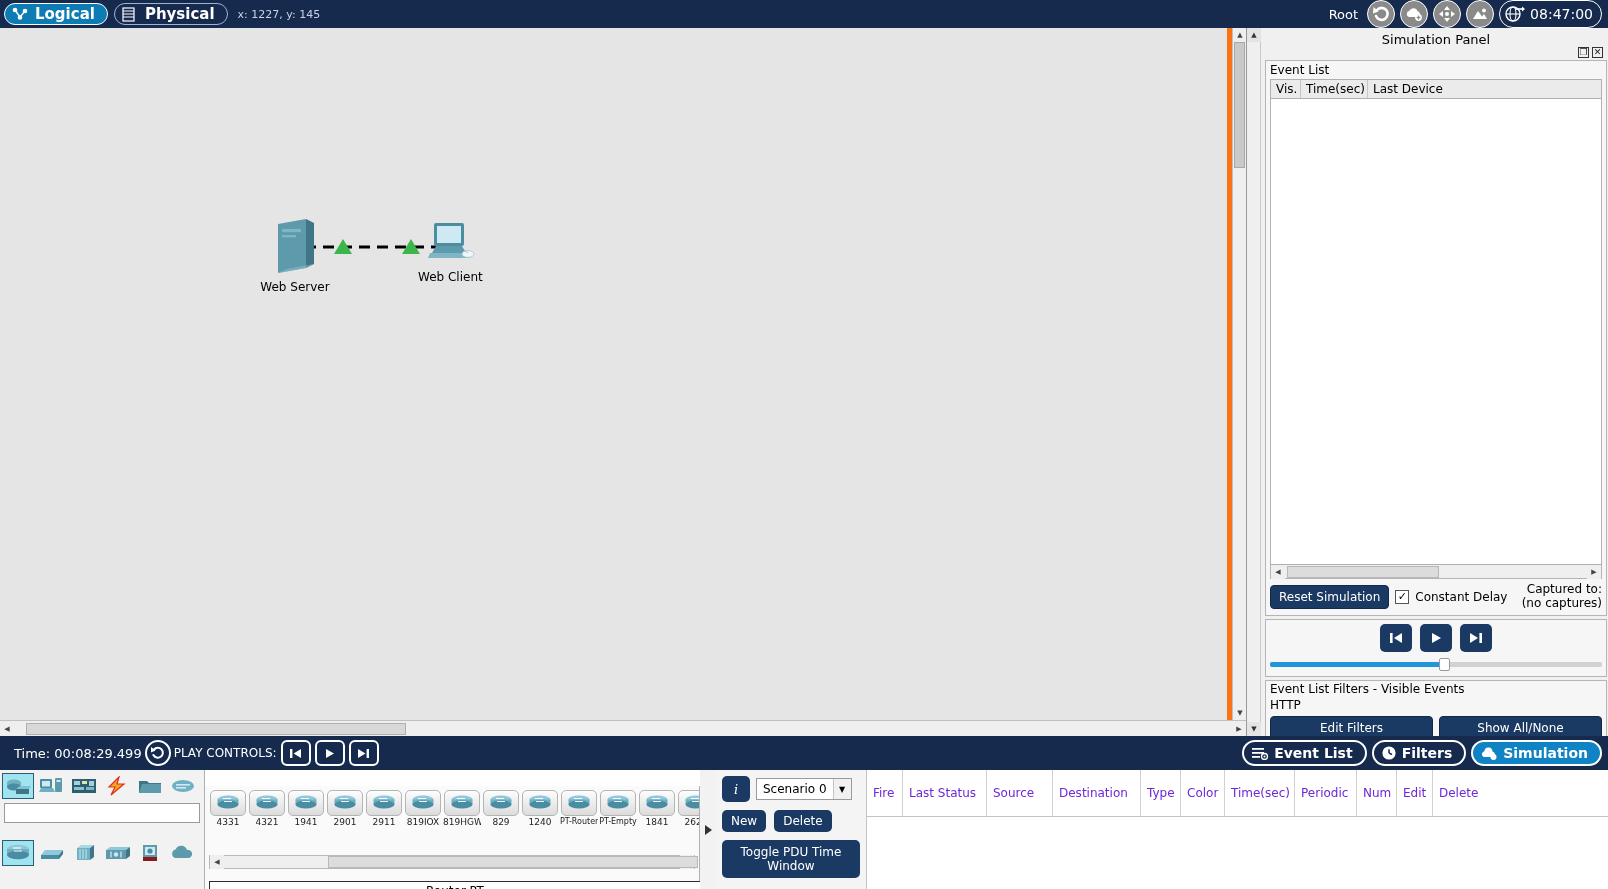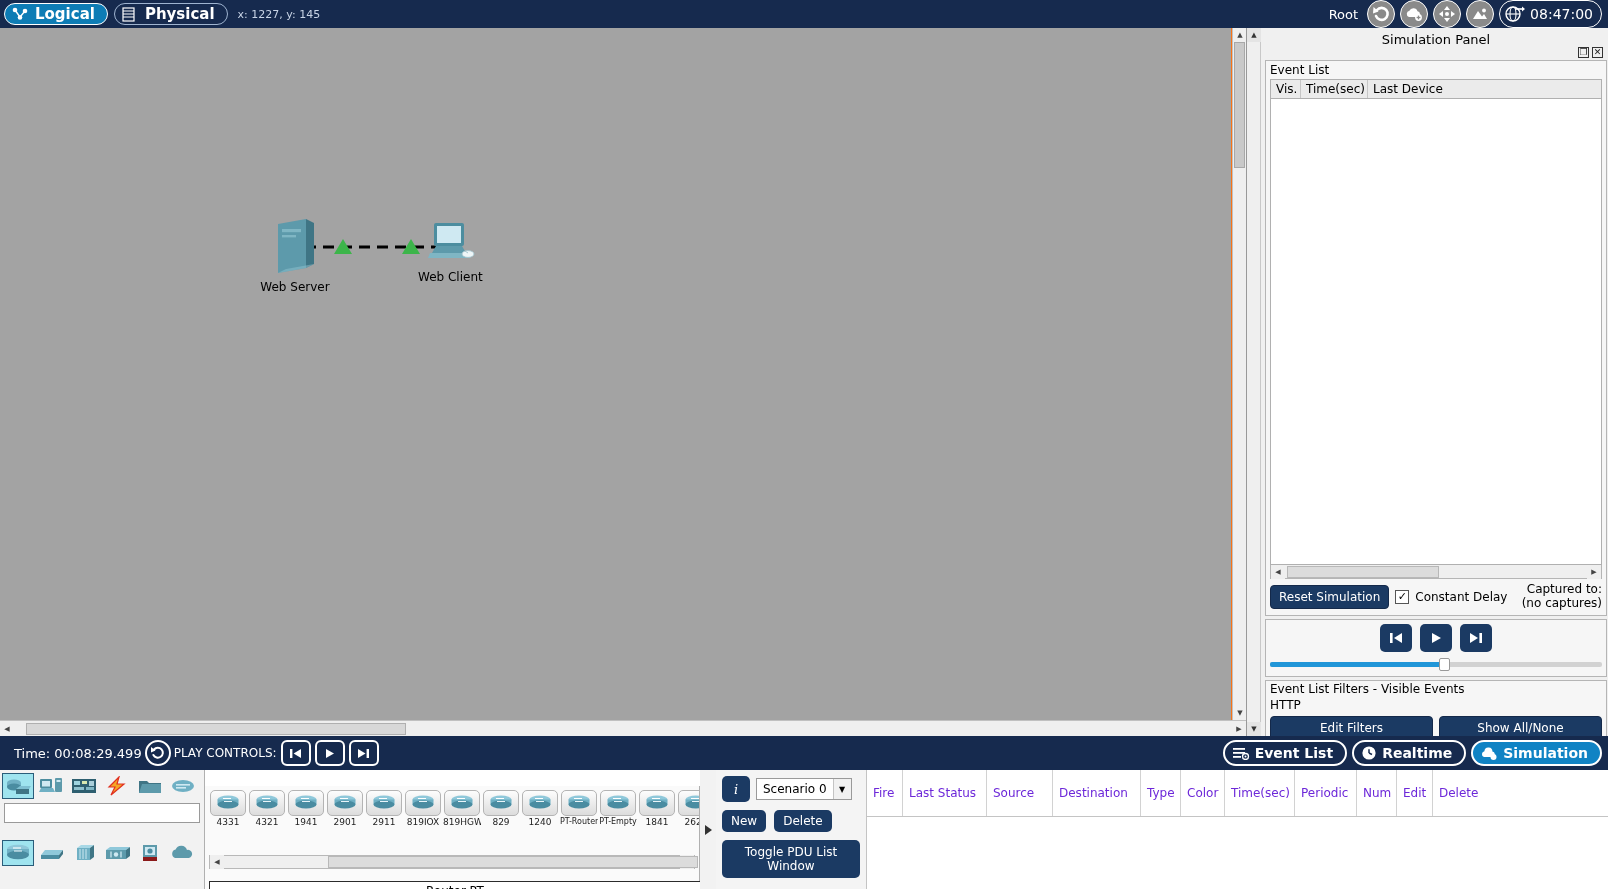--- a/index.html
+++ b/index.html
@@ -39,21 +39,21 @@
   }
   .timepill {
     height: 28px; border-radius: 14px; border: 1px solid #ffffff;
     background: #162a4e; color: #ffffff; font-size: 14px;
     display: flex; align-items: center; gap: 4px; padding: 0 8px 0 4px;
   }
 
   
   #workspace {
     position: absolute; left: 0; top: 28px; width: 1232px; height: 692px;
-    background: #a3a3a3; border-right: 1px solid #f97316;
+    background: #e5e5e5; border-right: 5px solid #f97316;
   }
   #canvas { position: absolute; inset: 0; overflow: hidden; }
 
   .device { position: absolute; text-align: center; }
   .devlabel { font-size: 12px; color: #000000; margin-top: 2px; white-space: nowrap; }
 
   
   #ws-vscroll {
     position: absolute; left: 1232px; top: 28px; width: 14px; height: 692px;
     background: #efefef; border-left: 1px solid #c0c0c0;
@@ -452,21 +452,21 @@
       <span>Event List</span>
     </span>
     <span class="mpill">
       <span>
         <svg width="16" height="16" viewBox="0 0 16 16">
           <circle cx="8" cy="8" r="6.6" fill="#fff"></circle>
           <line x1="8" y1="8" x2="8" y2="4.2" stroke="#162a4e" stroke-width="1.5"></line>
           <line x1="8" y1="8" x2="11" y2="9.5" stroke="#162a4e" stroke-width="1.5"></line>
         </svg>
       </span>
-      <span>Realtime</span>
+      <span>Filters</span>
     </span>
     <span class="mpill on">
       <span>
         <svg width="18" height="15" viewBox="0 0 18 15">
           <path d="M4 11 A3 3 0 0 1 4.4 5.2 A4 4 0 0 1 12.4 5.6 A2.8 2.8 0 0 1 13 11 Z" fill="#fff"></path>
           <circle cx="13.5" cy="11" r="3" fill="#fff"></circle>
         </svg>
       </span>
       <span>Simulation</span>
     </span>
@@ -761,21 +761,21 @@
       <div class="infobtn">i</div>
       <div class="selbox">
         <span class="val">Scenario 0</span>
         <span class="arrow">▼</span>
       </div>
     </div>
     <div class="ndrow">
       <div class="sm-dark">New</div>
       <div class="sm-dark">Delete</div>
     </div>
-    <div class="toggle-dark">Toggle PDU List Window</div>
+    <div class="toggle-dark">Toggle PDU Time Window</div>
   </div>
 
   <div id="pdu-table">
     <div class="pduhead">
       <div style="width:36px;">Fire</div>
       <div style="width:84px;">Last Status</div>
       <div style="width:66px;">Source</div>
       <div style="width:88px;">Destination</div>
       <div style="width:40px;">Type</div>
       <div style="width:44px;">Color</div>

